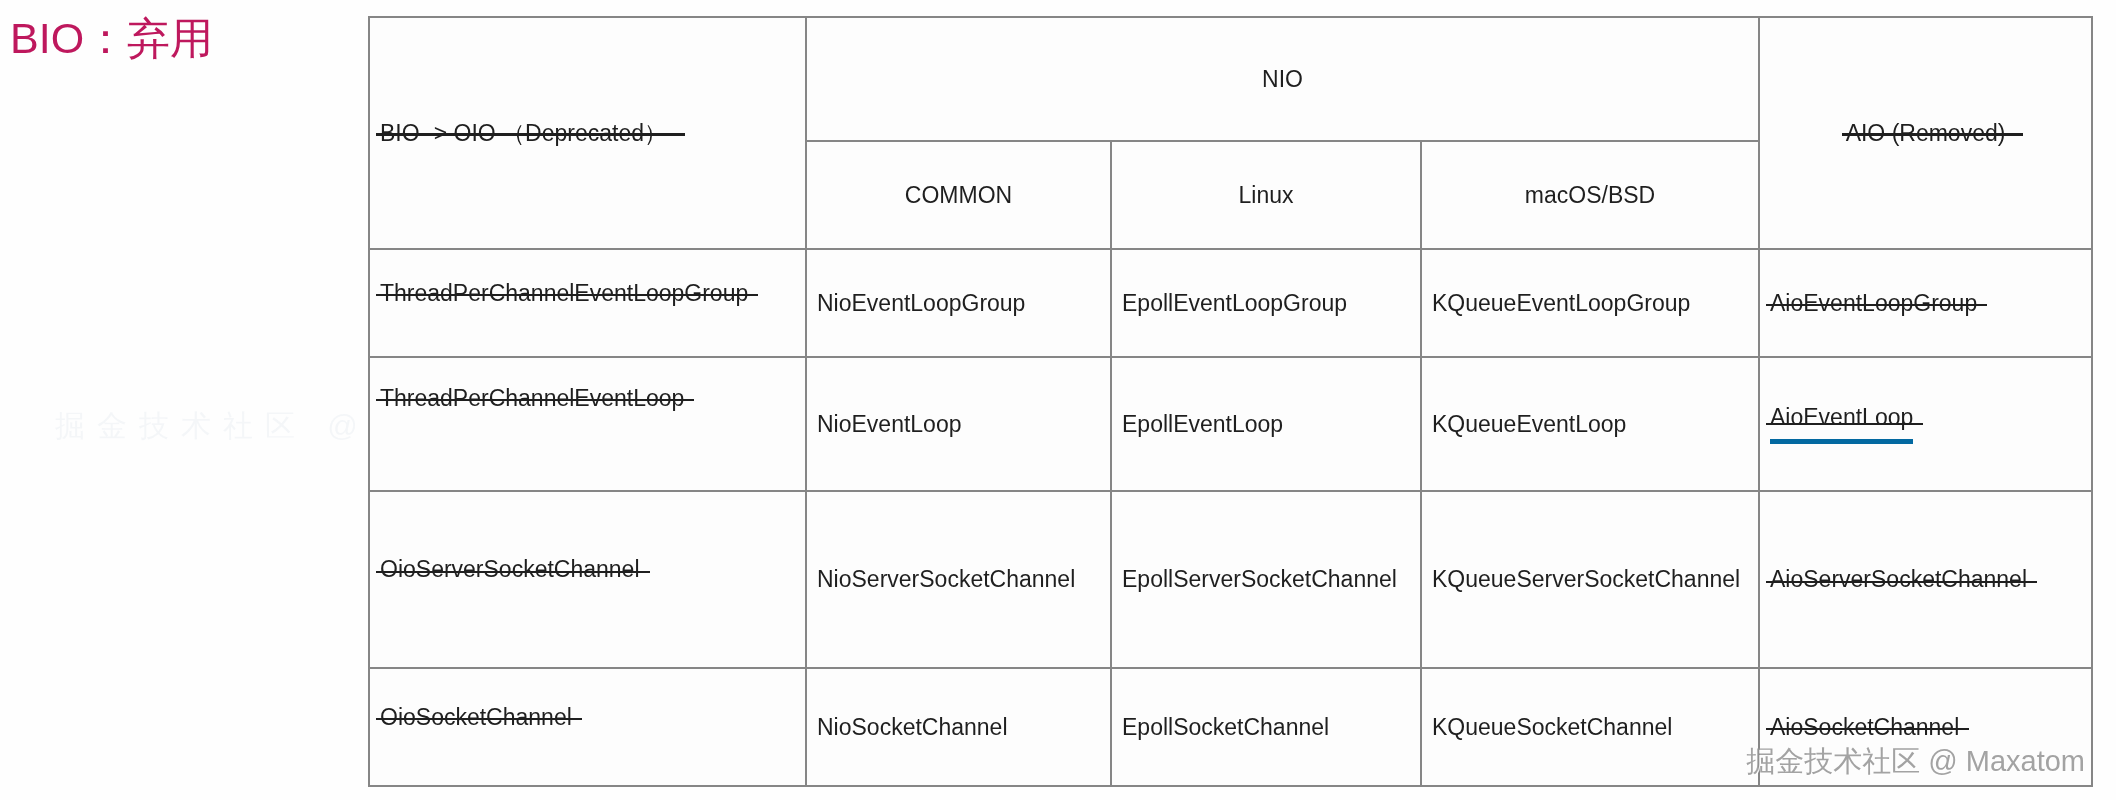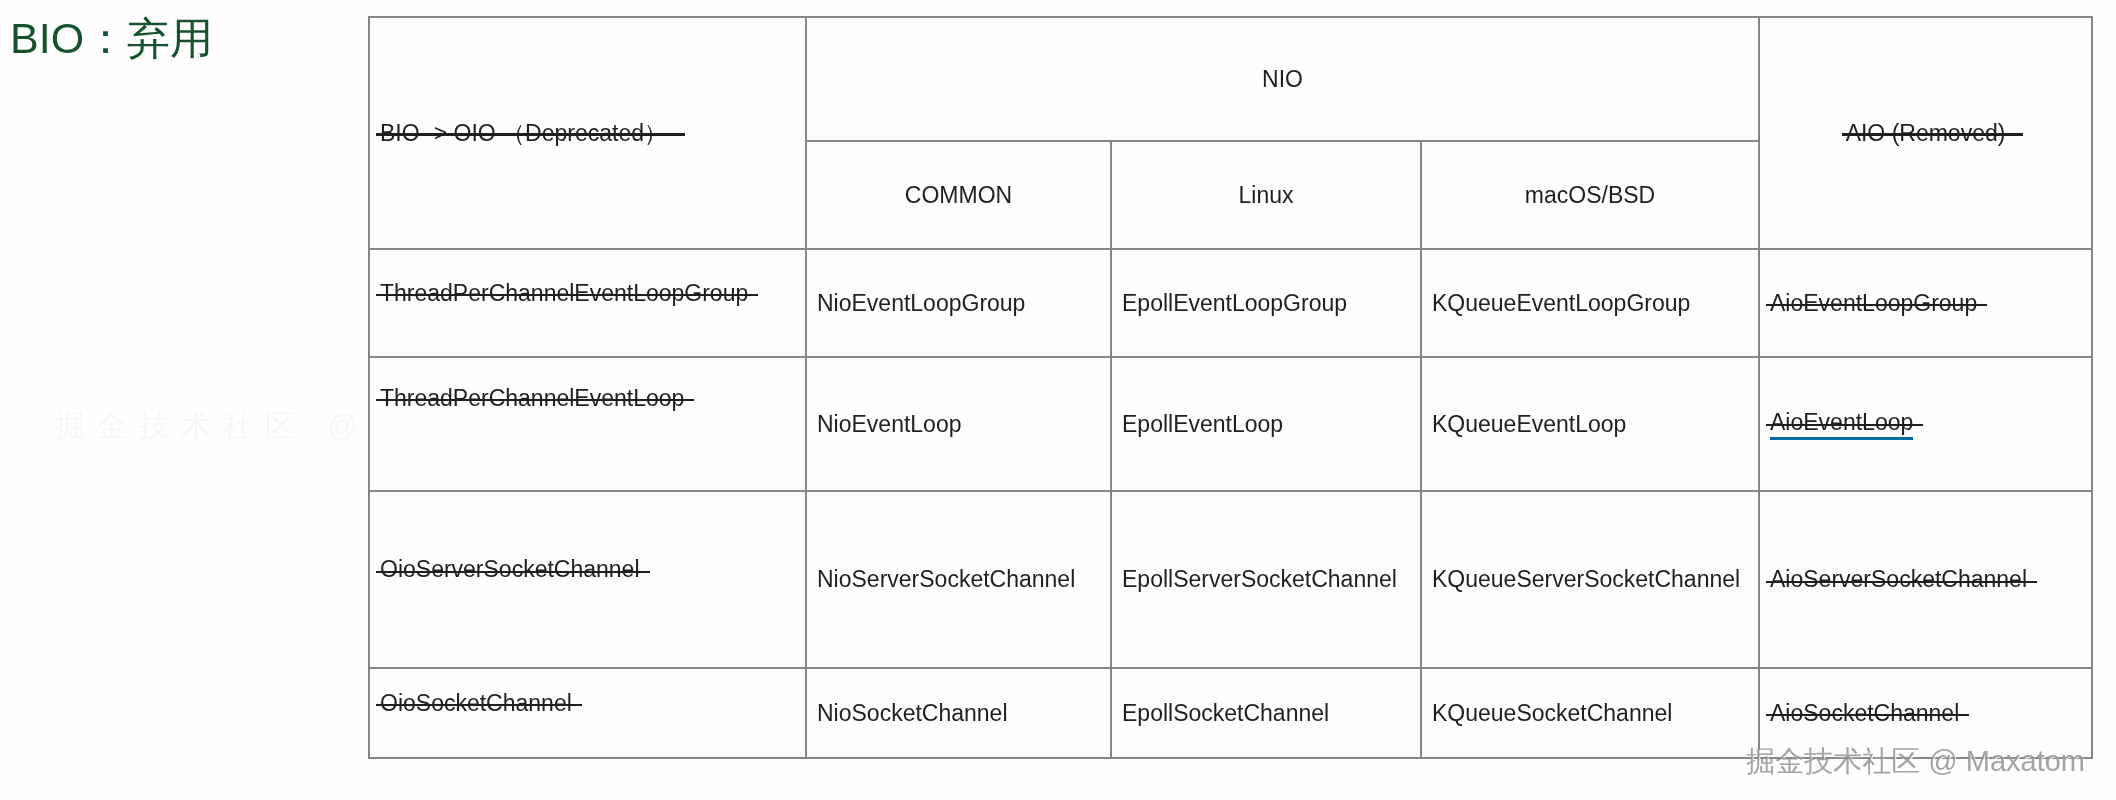--- a/index.html
+++ b/index.html
@@ -3,21 +3,21 @@
 <meta charset="utf-8">
 <style>
   html,body{margin:0;padding:0;}
   body{
     width:2116px;height:800px;position:relative;overflow:hidden;
     background:#fefefe;color:#1f1f1f;
     font-family:"Liberation Sans","DejaVu Sans",sans-serif;
   }
   
   .legend{position:absolute;left:10px;top:10px;}
-  .legend-line{font-size:43px;line-height:56px;color:#14532d;white-space:nowrap;}
+  .legend-line{font-size:43px;line-height:56px;color:#be185d;white-space:nowrap;}
   .legend-line.bold{font-weight:bold;font-size:47px;color:#000;}
   
   table.compare{
     position:absolute;left:368px;top:16px;width:1723px;
     border-collapse:collapse;table-layout:fixed;
     background:#fdfdfd;
   }
   .compare th,.compare td{
     border:2px solid #868686;
     font-weight:normal;
@@ -33,21 +33,21 @@
   .hdr-main{font-size:28px;text-align:center;}
   .hdr-bio{font-size:28px;text-align:left;padding-left:8px;}
   .hdr-sub{font-size:26px;text-align:center;}
   
   .strike{position:relative;display:inline-block;}
   .strike::after{
     content:"";position:absolute;left:-4px;right:-10px;top:54%;
     height:2px;background:currentColor;
   }
   .strike.thick::after{height:3px;right:-18px;top:50%;}
-  .underlined{border-bottom:3px solid #0369a1;padding-bottom:1px;}
+  .underlined{border-bottom:5px solid #0369a1;padding-bottom:8px;}
   .lift{position:relative;top:-10px;}
   .lift-lg{position:relative;top:-26px;}
   
   .watermark{
     position:absolute;top:742px;right:31px;
     font-size:29px;color:#949494;opacity:.85;
     text-shadow:1px 1px 0 #ffffff;
     white-space:nowrap;
   }
   .ghost-watermark{
@@ -106,21 +106,21 @@
   </tr>
 
   <tr style="height:177px">
     <td><span class="strike lift">OioServerSocketChannel</span></td>
     <td><span>NioServerSocketChannel</span></td>
     <td><span>EpollServerSocketChannel</span></td>
     <td><span>KQueueServerSocketChannel</span></td>
     <td><span class="strike">AioServerSocketChannel</span></td>
   </tr>
 
-  <tr style="height:90px">
+  <tr style="height:118px">
     <td><span class="strike lift">OioSocketChannel</span></td>
     <td><span>NioSocketChannel</span></td>
     <td><span>EpollSocketChannel</span></td>
     <td><span>KQueueSocketChannel</span></td>
     <td><span class="strike">AioSocketChannel</span></td>
   </tr>
 </tbody>
   </table>
 
 <div class="watermark">掘金技术社区 @ Maxatom</div>

